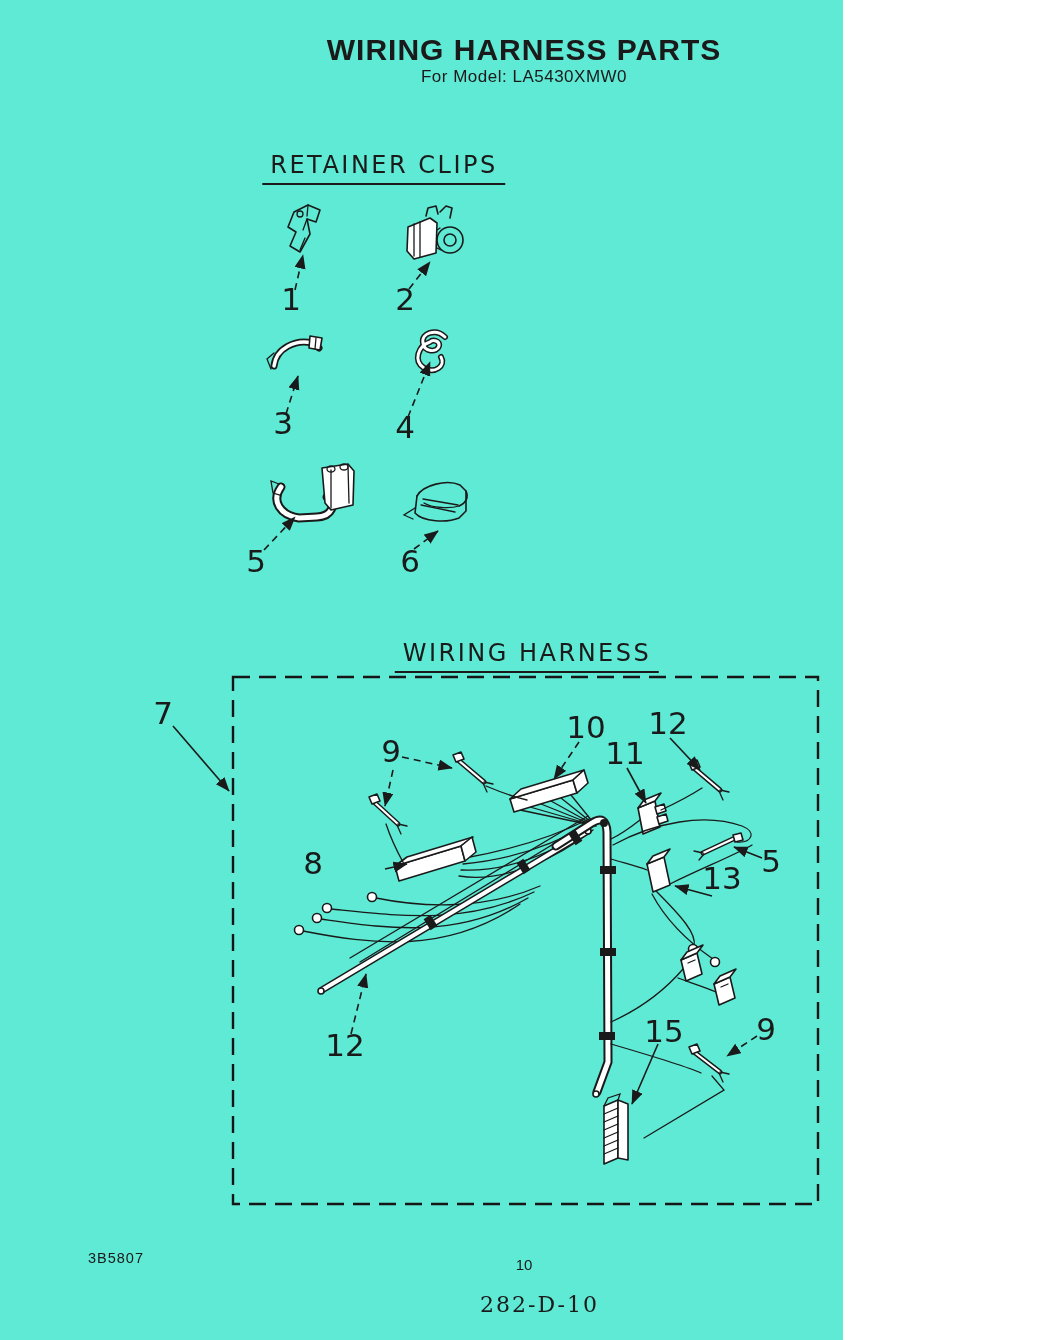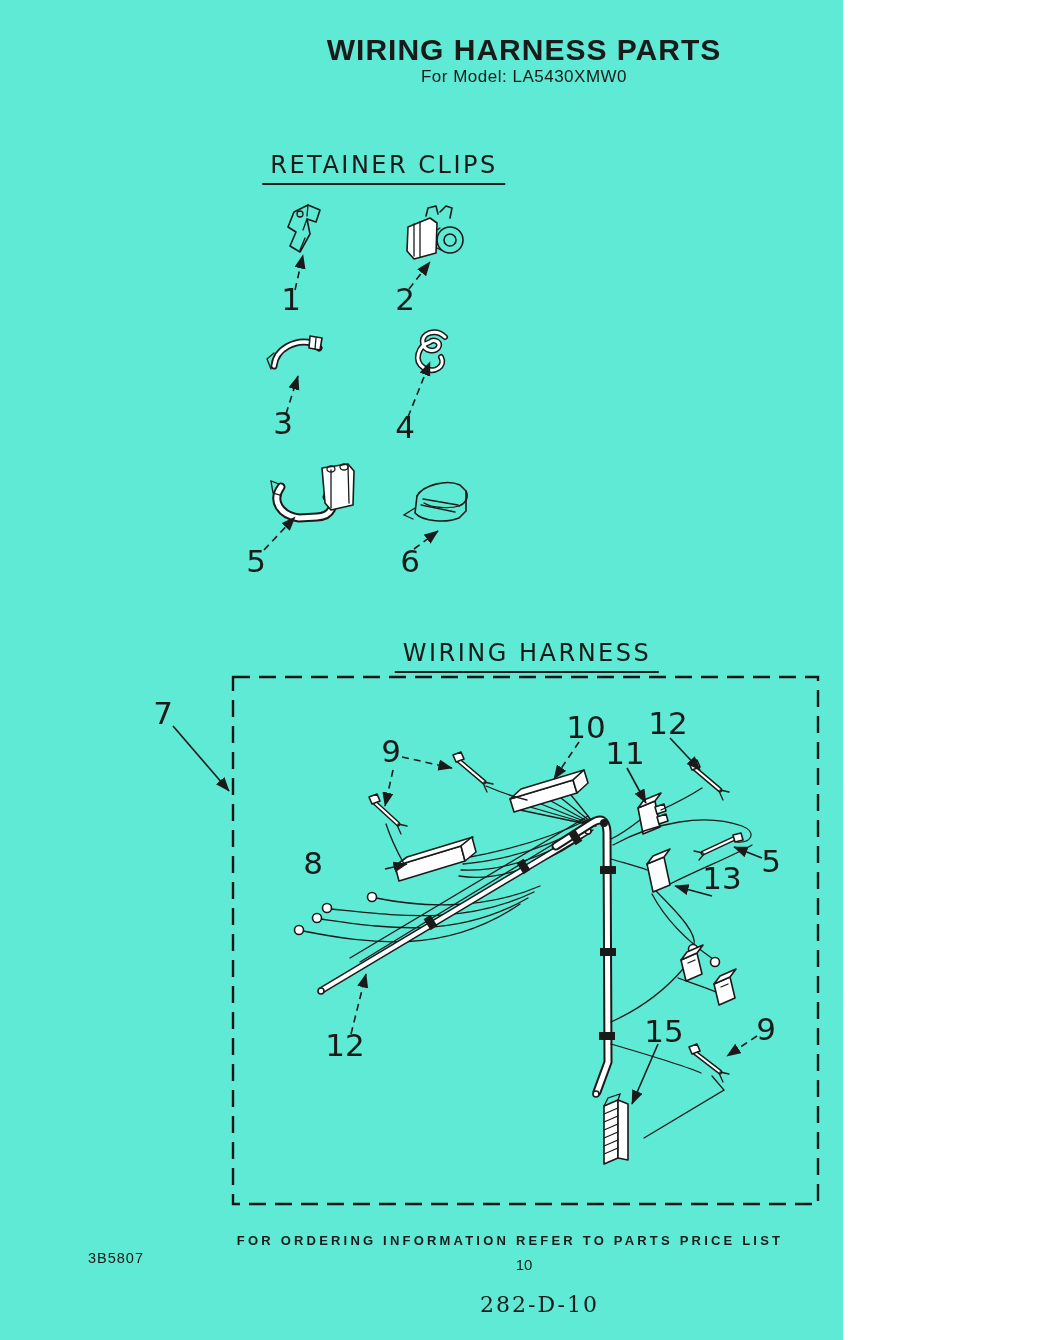--- a/index.html
+++ b/index.html
@@ -277,18 +277,17 @@
   <div class="abs ctr lbl" style="left:391px; top:736px;">9</div>
   <div class="abs ctr lbl" style="left:586px; top:712px;">10</div>
   <div class="abs ctr lbl" style="left:625px; top:738px;">11</div>
   <div class="abs ctr lbl" style="left:668px; top:708px;">12</div>
   <div class="abs ctr lbl" style="left:722px; top:863px;">13</div>
   <div class="abs ctr lbl" style="left:771px; top:846px;">5</div>
   <div class="abs ctr lbl" style="left:664px; top:1016px;">15</div>
   <div class="abs ctr lbl" style="left:345px; top:1030px;">12</div>
   <div class="abs ctr lbl" style="left:766px; top:1014px;">9</div>
 
-  <div class="abs ctr footer-note" style="left:510px; top:1233px;">FOR ORDERING INFORMATION REFER TO PARTS PRICE LIST</div>
   <div class="abs docnum" style="left:88px; top:1250px;">3B5807</div>
   <div class="abs ctr pagenum" style="left:524px; top:1256px;">10</div>
   <div class="abs plate" style="left:480px; top:1292px;">282-D-10</div>
 
 </div>
 
 </body></html>

